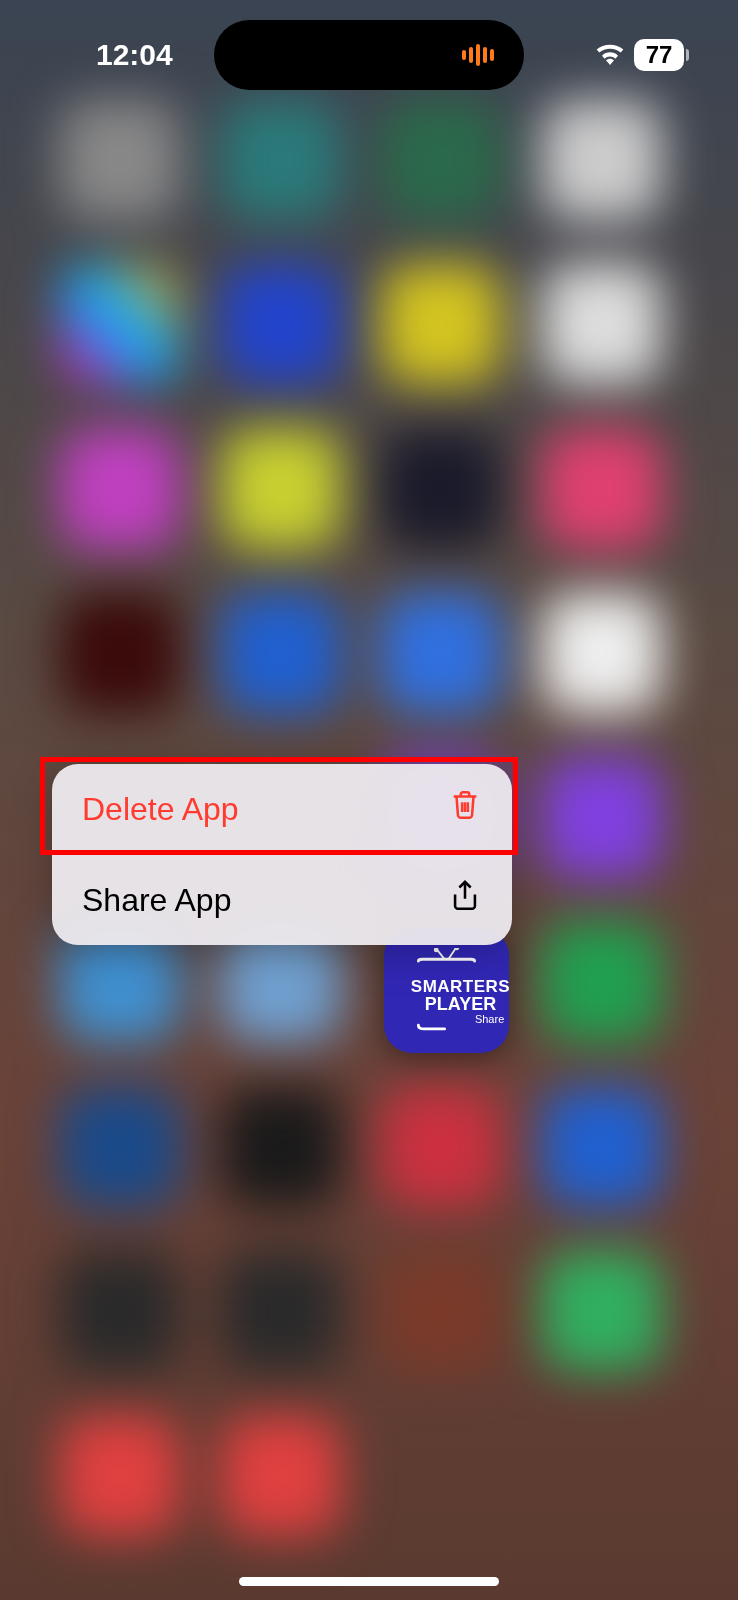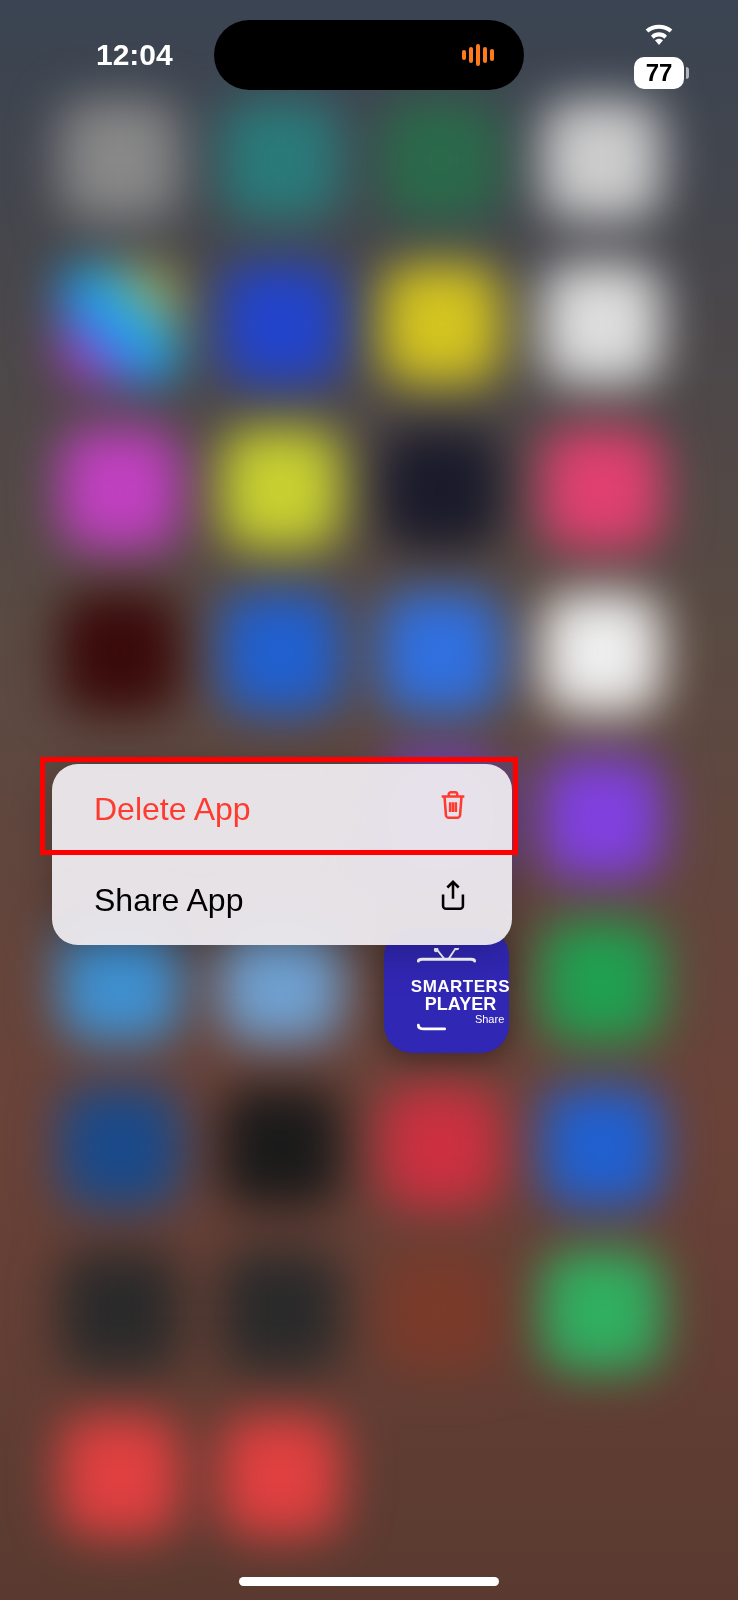--- a/index.html
+++ b/index.html
@@ -83,21 +83,20 @@
     .audio-bar {
       width: 4px;
       background: #ff7a1a;
       border-radius: 2px;
     }
     
     .status-right {
       display: flex;
       align-items: center;
       gap: 8px;
-      flex-direction: column;
     }
     
     .wifi-icon svg {
       fill: #fff;
     }
     
     .battery-badge {
       background: #fff;
       color: #000;
       font-size: 24px;
@@ -130,21 +129,21 @@
       border-radius: 26px;
       overflow: hidden;
       z-index: 5;
       box-shadow: 0 8px 40px rgba(0,0,0,0.25);
     }
     
     .menu-item {
       display: flex;
       align-items: center;
       justify-content: space-between;
-      padding: 24px 42px;
+      padding: 24px 30px;
       font-size: 32px;
       cursor: pointer;
     }
     .menu-item + .menu-item {
       border-top: 1px solid rgba(0,0,0,0.12);
     }
     
     .menu-item.destructive {
       color: #ff3b30;
     }

